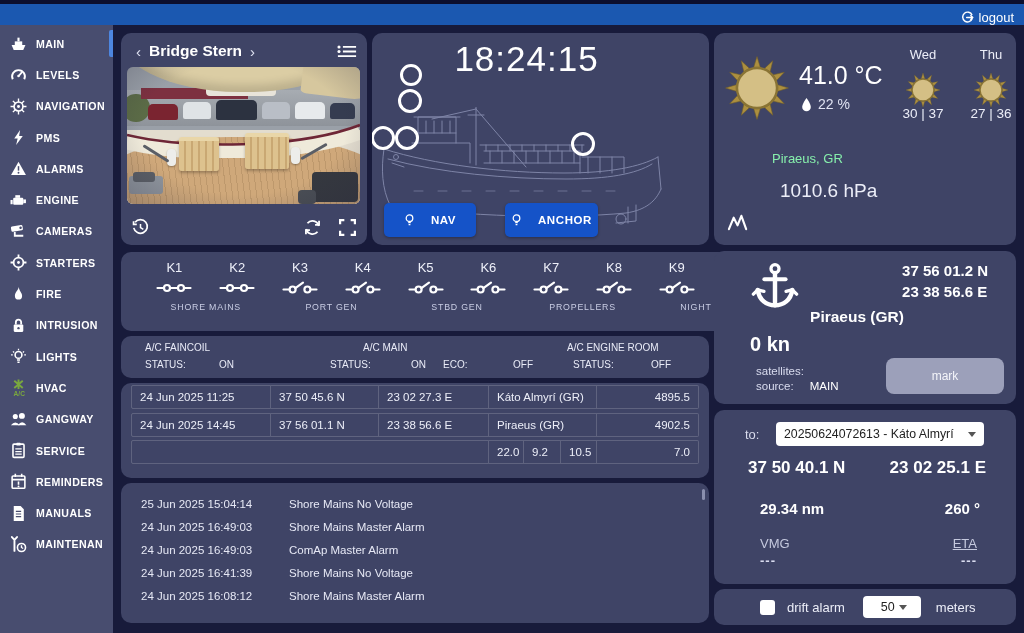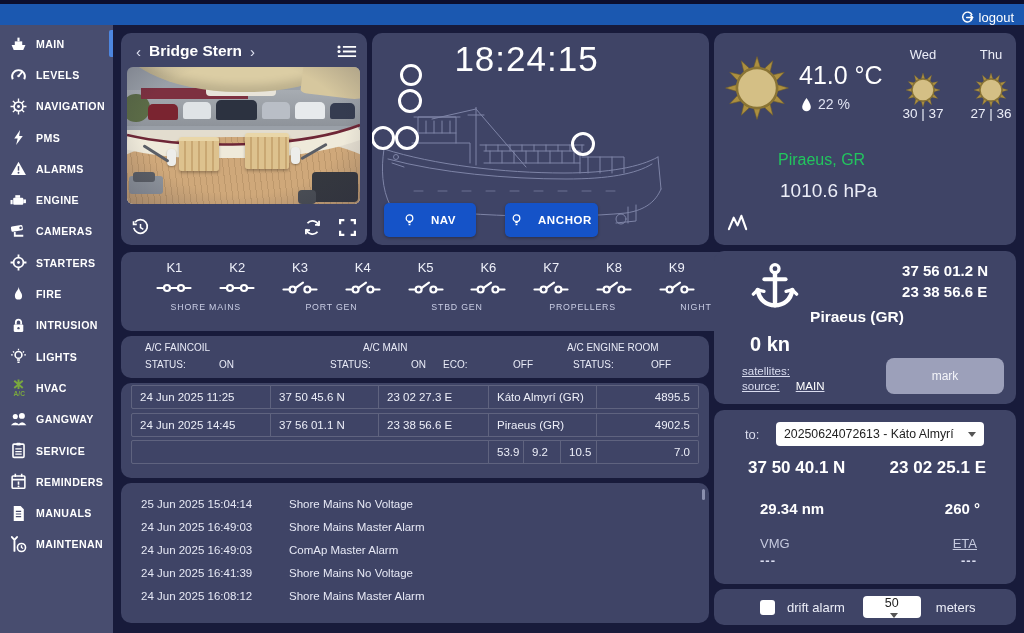--- a/index.html
+++ b/index.html
@@ -59,21 +59,21 @@
   #weather-panel{left:714px;top:33px;width:302px;height:212px;}
   .sun-big{position:absolute;left:10px;top:22px;width:66px;height:66px;}
   .sun-small{width:36px;height:36px;}
   .w-temp{position:absolute;left:85px;top:28px;font-size:25px;color:#fff;}
   .w-hum{position:absolute;left:87px;top:63px;display:flex;align-items:center;gap:6px;font-size:14px;color:#dfe2f2;}
   .w-hum svg{width:11px;height:15px;}
   .fday{position:absolute;top:14px;width:72px;text-align:center;}
   .fday .fd-name{font-size:13px;color:#eceef8;}
   .fday .fd-range{font-size:13.5px;color:#eceef8;margin-top:3px;}
   .fday .sun-small{margin:5px auto 0;}
-  .w-loc{position:absolute;left:64px;top:118px;font-size:16px;color:#22c55e;}
+  .w-loc{position:absolute;left:58px;top:118px;font-size:13px;color:#86efac;}
   .w-press{position:absolute;left:66px;top:147px;font-size:19px;color:#eceef8;}
   .w-sun{position:absolute;left:66px;top:178px;font-size:19px;color:#eceef8;}
   .w-mtn{position:absolute;left:13px;top:180px;width:23px;height:18px;}
   
   #breaker-panel{left:121px;top:252px;width:672px;height:79px;padding:8px 22px 0;box-sizing:border-box;}
   .brk-grid{display:grid;grid-template-columns:repeat(10,1fr);text-align:center;}
   .brk-id{font-size:13px;color:#eef0f9;}
   .brk-sw{margin-top:5px;}
   .brk-sw svg{width:36px;height:16px;}
   .brk-groups{display:grid;grid-template-columns:repeat(5,1fr);text-align:center;margin-top:2px;}
@@ -94,42 +94,42 @@
   .log-row{display:flex;height:23.2px;align-items:center;font-size:11.5px;color:#e6e8f5;}
   .log-time{width:133px;margin-left:20px;flex:none;}
   .log-msg{margin-left:15px;}
   .scroll-thumb{position:absolute;right:4px;top:6px;width:3px;height:11px;border-radius:2px;background:#8a8fae;}
   
   #pos-panel{left:714px;top:251px;width:302px;height:153px;}
   .anchor-ic{position:absolute;left:36px;top:10px;width:50px;height:52px;}
   .pos-coords{position:absolute;right:28px;top:9px;text-align:left;font-size:15px;font-weight:700;color:#fff;line-height:21px;}
   .pos-place{position:absolute;left:0;width:100%;top:57px;text-align:center;font-size:15.5px;font-weight:700;color:#fff;transform:translateX(-8px);}
   .pos-speed{position:absolute;left:36px;top:82px;font-size:20px;font-weight:700;color:#fff;}
-  .pos-sat{position:absolute;left:28px;top:113px;font-size:11.5px;color:#d9dcef;line-height:15px;text-decoration:underline;}
+  .pos-sat{position:absolute;left:42px;top:113px;font-size:11.5px;color:#d9dcef;line-height:15px;}
   .pos-src-val{margin-left:16px;color:#fff;}
   .mark-btn{position:absolute;right:12px;top:107px;width:118px;height:36px;background:#9ca0ba;border:none;border-radius:8px;color:#f4f5fa;font-size:12px;font-family:inherit;cursor:pointer;}
   
   #dest-panel{left:714px;top:410px;width:302px;height:174px;}
   .to-label{position:absolute;left:31px;top:17px;font-size:13px;color:#d8dbec;}
   .dest-select{position:absolute;left:62px;top:12px;width:208px;height:24px;background:#fff;border-radius:4px;display:flex;align-items:center;padding:0 8px;box-sizing:border-box;cursor:pointer;}
   .dest-select .sel-text{font-size:12.3px;color:#222;white-space:nowrap;overflow:hidden;flex:1;}
   .chev{width:0;height:0;border-left:4px solid transparent;border-right:4px solid transparent;border-top:5px solid #555;flex:none;margin-left:4px;}
   .dest-lat{position:absolute;left:34px;top:48px;font-size:17px;font-weight:700;color:#fff;}
   .dest-lon{position:absolute;right:30px;top:48px;font-size:17px;font-weight:700;color:#fff;}
   .dest-dist{position:absolute;left:46px;top:90px;font-size:15px;font-weight:700;color:#fff;}
   .dest-brg{position:absolute;right:36px;top:90px;font-size:15px;font-weight:700;color:#fff;}
   .vmg-l{position:absolute;left:46px;top:126px;font-size:13px;color:#c5c9de;}
   .vmg-v{position:absolute;left:46px;top:143px;font-size:13px;font-weight:700;color:#d9dcef;letter-spacing:1px;}
   .eta-l{position:absolute;right:39px;top:126px;font-size:13px;color:#c5c9de;text-decoration:underline;}
   .eta-v{position:absolute;right:39px;top:143px;font-size:13px;font-weight:700;color:#d9dcef;letter-spacing:1px;}
   
   #drift-panel{left:714px;top:589px;width:302px;height:36px;display:flex;align-items:center;}
   .dcheck{width:15px;height:15px;background:#fff;border-radius:3px;margin-left:46px;cursor:pointer;}
   .dlabel{font-size:13px;color:#eceef8;margin-left:12px;}
-  .dselect{width:58px;height:22px;background:#fff;border-radius:4px;display:flex;align-items:center;padding:0 18px;box-sizing:border-box;margin-left:18px;cursor:pointer;flex-direction:column;}
+  .dselect{width:58px;height:22px;background:#fff;border-radius:4px;display:flex;align-items:center;padding:0 18px;box-sizing:border-box;margin-left:18px;cursor:pointer;}
   .dselect .sel-text{font-size:12.5px;color:#222;flex:1;}
   .dunit{font-size:13px;color:#eceef8;margin-left:15px;}
 </style>
 </head>
 <body>
 
 <div class="topbar">
   <div class="logout">
     <svg viewBox="0 0 16 16">
         <path d="M13.6 5A6 6 0 1 0 13.8 9.3" fill="none" stroke="#fff" stroke-width="1.8"></path>
@@ -606,21 +606,21 @@
   </div>
     <div class="vrow">
     <span class="vcell" style="width:140px">24 Jun 2025 14:45</span>
     <span class="vcell" style="width:108px">37 56 01.1 N</span>
     <span class="vcell" style="width:110px">23 38 56.6 E</span>
     <span class="vcell" style="width:108px">Piraeus (GR)</span>
     <span class="vcell" style="width:102px">4902.5</span>
   </div>
     <div class="vrow">
     <span class="vcell" style="width:358px"></span>
-    <span class="vcell" style="width:35px">53.9</span>
+    <span class="vcell" style="width:35px">22.0</span>
       <span class="vcell" style="width:37px">9.2</span>
       <span class="vcell" style="width:36px">10.5</span>
     <span class="vcell" style="width:102px">7.0</span>
   </div>
   </div>
 
 <div class="panel" id="log-panel">
   <div class="scroll-thumb"></div>
   <div id="log-rows">
       <div class="log-row">

